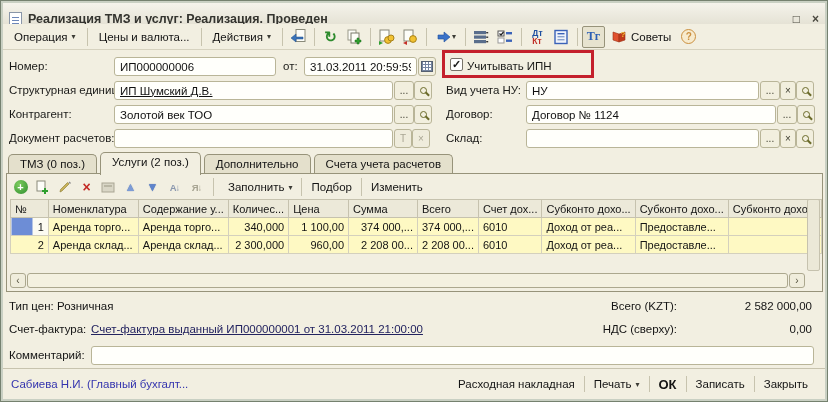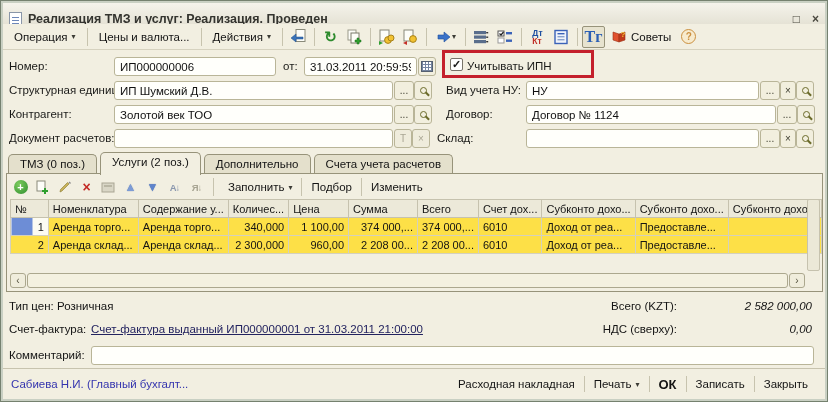--- a/index.html
+++ b/index.html
@@ -25,21 +25,21 @@
              border-bottom:1px solid #D6D2BF; background:#F2EFE1; }
   .menu-btn { display:flex; align-items:center; gap:4px; padding:3px 7px; border-radius:2px; white-space:nowrap; }
   .caret { font-size:8px; color:#3C3C36; }
   .tsep { width:1px; height:18px; background:#C7C3AE; margin:0 3px; flex:none; }
   .tbtn { width:23px; height:22px; display:flex; align-items:center; justify-content:center;
           border-radius:2px; flex:none; position:relative; }
   .tbtn.pressed { border:1px solid #97937A; background:#E7E3CF; }
   .tbtn .glyph-refresh { color:#2E8B2E; font-weight:bold; font-size:15px; }
   .dtkt { display:flex; flex-direction:column; line-height:8px; font-size:8.5px; font-weight:bold; }
   .dtkt .dt { color:#1F4FA0; } .dtkt .kt { color:#C03028; }
-  .tg-label { color:#2B5FB4; font-weight:bold; font-size:16px; font-family:"Liberation Serif",serif; }
+  .tg-label { color:#2B5FB4; font-weight:bold; font-size:12px; font-family:"Liberation Serif",serif; }
   .sovety { display:flex; align-items:center; gap:4px; padding:2px 5px; border-radius:2px; }
   .help-circle { width:15px; height:15px; border:1.5px solid #CB9040; border-radius:50%;
                  color:#CB9040; font-weight:bold; font-size:10px; display:flex; align-items:center;
                  justify-content:center; background:#F7EBCE; }
 
   
   .flabel { position:absolute; font-size:11.5px; color:#1A1A18; white-space:nowrap; }
   .field { position:absolute; height:19px; background:#FFFFFB; border:1px solid #B9B598;
            border-radius:3px; font-size:11.5px; padding:1px 5px; font-family:"Liberation Sans",sans-serif; color:#101010; }
   .mbtn { position:absolute; height:19px; background:#F2EFDE; border:1px solid #B9B598;
@@ -78,34 +78,34 @@
   .sort.dim { color:#A7A492; }
   .txtbtn { display:flex; align-items:center; gap:4px; padding:2px 6px; border-radius:2px; white-space:nowrap; }
 
   
   table.grid { position:absolute; left:3px; top:25px; border-collapse:collapse; table-layout:fixed;
                font-size:11px; background:#FCFBF2; }
   table.grid th { background:#ECE9D9; border:1px solid #C6C2AE; border-top:1px solid #C6C2AE;
                   font-weight:normal; text-align:left; padding:2px 4px; height:18px;
                   white-space:nowrap; overflow:hidden; }
   table.grid td { border:1px solid #D4D0BD; padding:2px 4px; height:18px; white-space:nowrap;
-                  overflow:hidden; background:#fde047; }
+                  overflow:hidden; background:#fef9c3; }
   table.grid td.rowsel { background:linear-gradient(90deg,#6D8DD6 0 58%, #FCFBF2 58%); }
 
   .hscroll { position:absolute; left:3px; bottom:3px; height:15px; display:flex; align-items:stretch; }
   .hs-btn { width:16px; background:#F0EDDC; border:1px solid #ACA88E; border-radius:3px;
             display:flex; align-items:center; justify-content:center; font-size:10px; color:#55523F; }
   .hs-thumb { flex:1; background:#F4F1E0; border:1px solid #ACA88E; border-radius:3px; margin:0 1px; }
   .vscroll { position:absolute; right:2px; top:25px; bottom:20px; width:13px; background:#EBE8D7;
              border:1px solid #C6C2AE; border-radius:2px; }
 
   
   .sumlabel { position:absolute; white-space:nowrap; }
   .totline { position:absolute; right:15px; display:flex; white-space:nowrap;gap:20px; }
-  .totline .val { min-width:115px; text-align:right;font-style:italic; }
+  .totline .val { min-width:115px; text-align:right; }
   .linktext { position:absolute; color:#23235F; text-decoration:underline; white-space:nowrap; cursor:pointer; }
 
   .statusbar { position:absolute; left:2px; right:2px; bottom:2px; height:31px;
                border-top:1px solid #C7C3AE; display:flex; align-items:center; padding:0 8px;
                background:#F2EFE1; }
   .user { color:#3434AE; white-space:nowrap; }
   .actions { margin-left:auto; display:flex; align-items:center; }
   .action { padding:2px 9px; white-space:nowrap; display:flex; align-items:center; gap:4px; border-radius:2px; }
   .action.bold { font-weight:bold; font-size:13px; }
   .asep { width:1px; height:16px; background:#C7C3AE; }
@@ -243,21 +243,21 @@
   <input class="field" style="left: 303px; top: 56px; width: 113px;" value="31.03.2011 20:59:59">
   <span class="mbtn" style="left:417px; top:56px; width:18px;">
       <span class="cal"></span>
     </span>
 
   <div class="redbox" style="left:441px; top:49px; width:152px; height:28px;"></div>
   <span class="checkbox" style="left:449px; top:57px;">✓</span>
   <span class="flabel" style="left:466px; top:59px;">Учитывать ИПН</span>
 
   <span class="flabel" style="left:8px; top:83px;">Структурная единица:</span>
-  <input class="field" style="left: 113px; top: 80px; width: 279px;" value="ИП Шумский Д.В.">
+  <input class="field" style="left: 113px; top: 80px; width: 279px; text-decoration: underline;" value="ИП Шумский Д.В.">
   <span class="mbtn" style="left:393px; top:80px; width:20px;">...</span>
   <span class="mbtn" style="left:413px; top:80px; width:18px;">
       <span class="mag"></span>
     </span>
 
   <span class="flabel" style="left:445px; top:83px;">Вид учета НУ:</span>
   <input class="field" style="left: 525px; top: 80px; width: 233px;" value="НУ">
   <span class="mbtn" style="left:759px; top:80px; width:20px;">...</span>
   <span class="mbtn" style="left:779px; top:80px; width:16px;">×</span>
   <span class="mbtn" style="left:795px; top:80px; width:18px;">
@@ -276,21 +276,21 @@
   <span class="mbtn" style="left:776px; top:104px; width:20px;">...</span>
   <span class="mbtn" style="left:796px; top:104px; width:18px;">
       <span class="mag"></span>
     </span>
 
   <span class="flabel" style="left:8px; top:131px;">Документ расчетов:</span>
   <input class="field" style="left: 113px; top: 128px; width: 279px;">
   <span class="mbtn disabled" style="left:393px; top:128px; width:18px;">T</span>
   <span class="mbtn disabled" style="left:411px; top:128px; width:18px;">×</span>
 
-  <span class="flabel" style="left:436px; top:131px;">Склад:</span>
+  <span class="flabel" style="left:445px; top:131px;">Склад:</span>
   <input class="field" style="left: 525px; top: 128px; width: 233px;">
   <span class="mbtn" style="left:759px; top:128px; width:20px;">...</span>
   <span class="mbtn" style="left:779px; top:128px; width:16px;">×</span>
   <span class="mbtn" style="left:795px; top:128px; width:18px;">
       <span class="mag"></span>
     </span>
 
   <div class="tabbar" id="tab-bar">
       <div class="tab">ТМЗ (0 поз.)</div>
       <div class="tab active">Услуги (2 поз.)</div>

